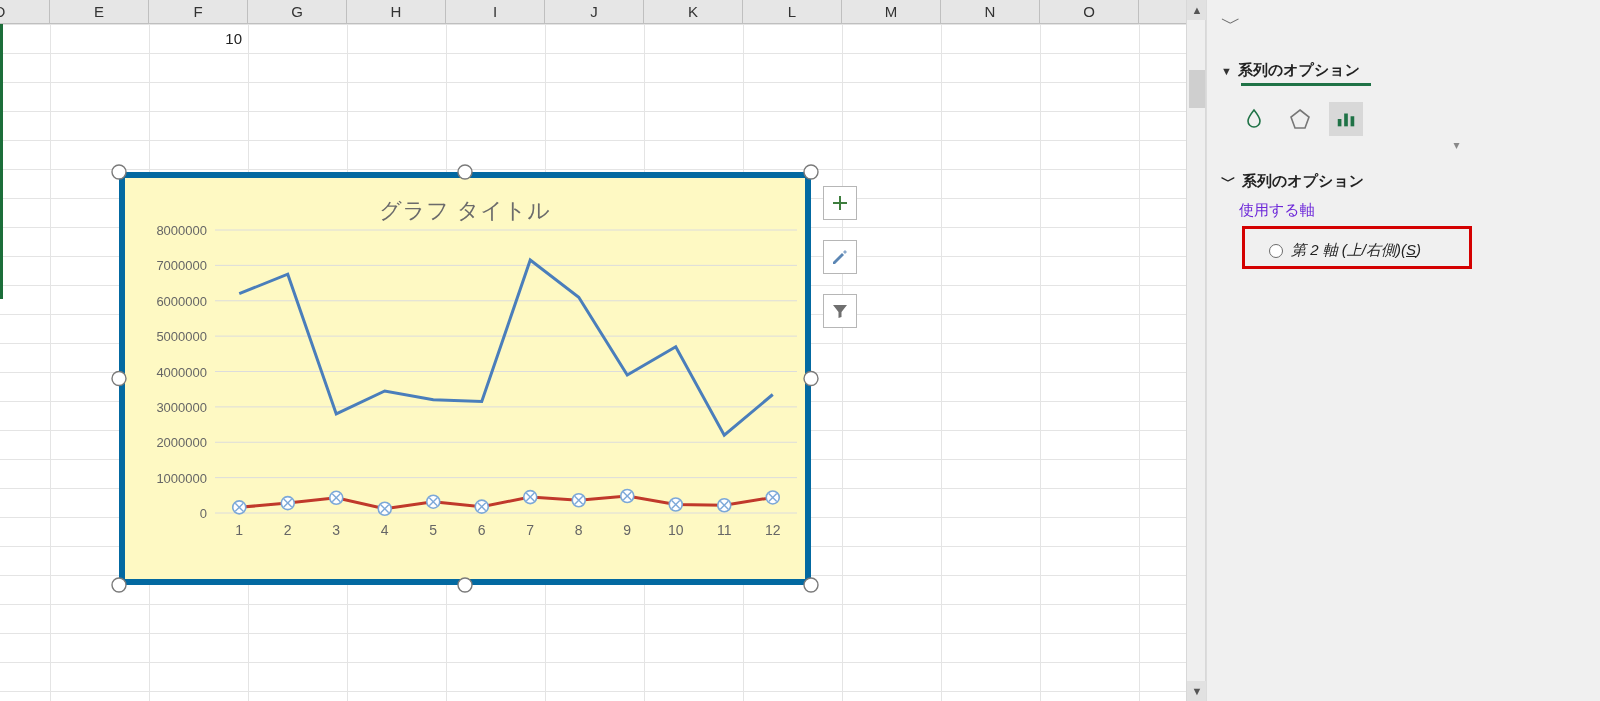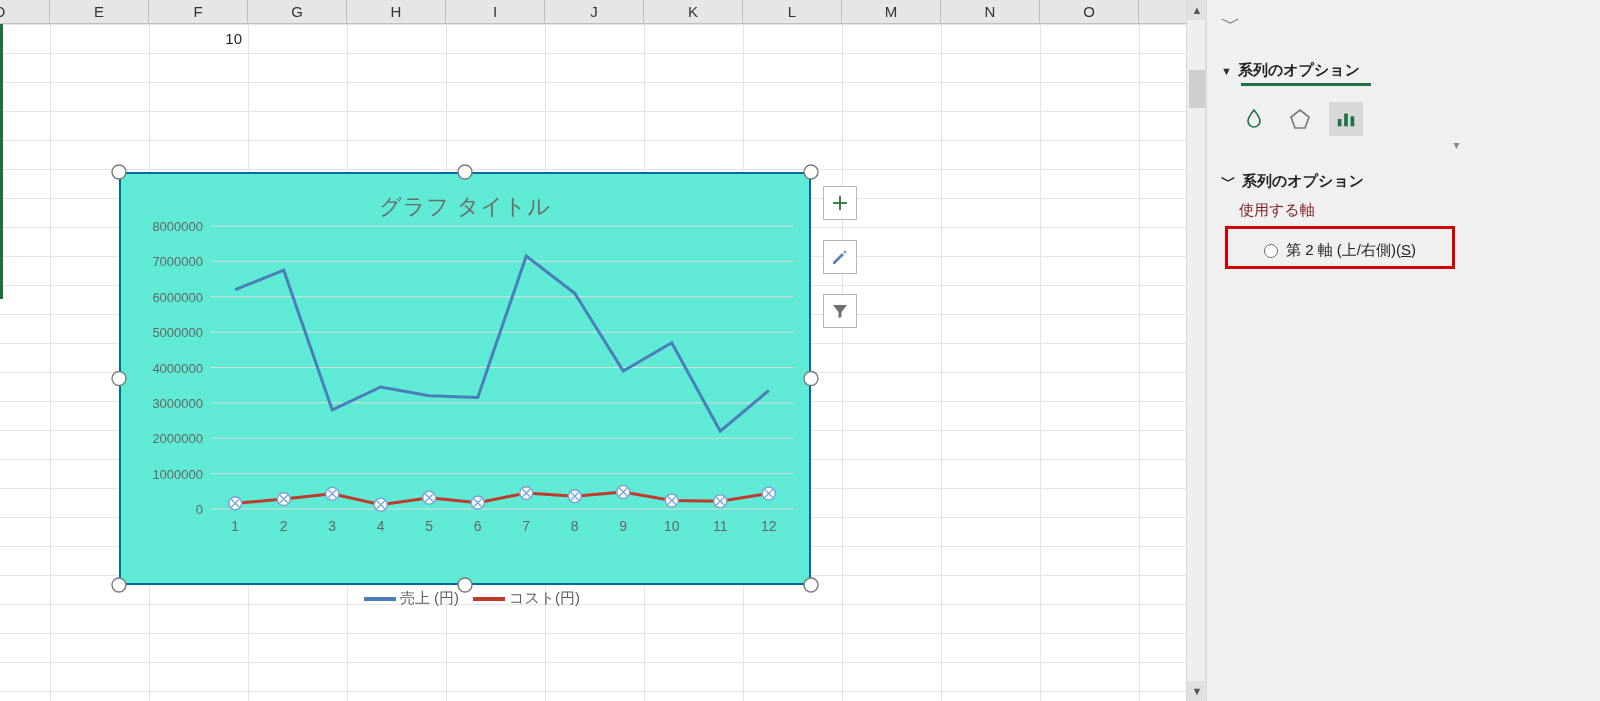--- a/index.html
+++ b/index.html
@@ -9,21 +9,21 @@
   
   .sheet { position:absolute; left:0; top:0; width:1186px; height:701px; background:#fff; }
   .colhdr { position:absolute; left:0; top:0; height:24px; width:1186px; background:#e6e6e6; border-bottom:1px solid #bfbfbf; }
   .colcell { position:absolute; top:0; height:24px; line-height:24px; text-align:center; font-size:15px; color:#333; border-right:1px solid #bfbfbf; }
   .gridlines .vline { position:absolute; top:24px; height:680px; border-right:1px solid #e4e4e4; }
   .gridlines .hline { position:absolute; left:0; width:1186px; border-bottom:1px solid #e4e4e4; }
   .cellF { position:absolute; font-size:15px; color:#222; text-align:right; }
   .selEdge { position:absolute; left:0; top:24px; width:3px; height:275px; background:#1c6e3a; }
 
   
-  .chartObj { position:absolute; border:2px solid #0369a1; background:#5eead4; }
+  .chartObj { position:absolute; border:6px solid #0369a1; background:#fef9c3; }
   .chartHandles circle { fill:#fff; stroke:#7a7a7a; stroke-width:1.4; }
   .chartTitle { text-align:center; font-size:22px; color:#6b6b6b; margin-top:18px; letter-spacing:1px; }
   .legend { text-align:center; font-size:15px; color:#5d5d5d; margin-top:6px; }
   .legend .swatch { display:inline-block; width:32px; height:4px; vertical-align:middle; margin:0 4px 0 14px; }
 
   
   .chartBtn { position:absolute; width:34px; height:34px; border:1px solid #b6b6b6; background:#fff; display:flex; align-items:center; justify-content:center; }
   .chartBtn svg { width:20px; height:20px; }
 
   
@@ -40,26 +40,26 @@
   .sectHdr .tri { font-size:11px; color:#333; }
   .sectHdr.active { position:relative; }
   .sectHdr.active::after { content:""; position:absolute; left:20px; bottom:-6px; width:130px; height:3px; background:#1f7246; }
 
   .iconRow { margin:22px 0 6px 16px; display:flex; gap:12px; align-items:center; }
   .iconBtn { width:34px; height:34px; display:flex; align-items:center; justify-content:center; }
   .iconBtn.sel { background:#d8d8d8; }
   .iconBtnCaret { text-align:center; font-size:12px; color:#888; margin-left:106px; margin-top:-4px;}
 
   .subHdr { margin-top:20px; font-size:15px; font-weight:bold; color:#222; display:flex; align-items:center; gap:6px;}
-  .axisLabel { margin:10px 0 6px 18px; font-size:15px; color:#7f1d1d; }
+  .axisLabel { margin:10px 0 6px 18px; font-size:15px; color:#6d28d9; }
   .radioRow { margin:8px 0 0 36px; font-size:15px; color:#222; display:flex; align-items:center; gap:8px; }
   .radio { width:14px; height:14px; border:1.5px solid #6b6b6b; border-radius:50%; display:inline-flex; align-items:center; justify-content:center; background:#fff;}
   .radio.on { border-color:#1f7246; }
   .radio.on::after { content:""; width:8px; height:8px; background:#1f7246; border-radius:50%; }
-  .highlightBox { border:3px solid #d40000; padding:4px 8px 6px 36px; margin:6px 0 0 4px; width:230px;}
+  .highlightBox { border:3px solid #d40000; padding:4px 8px 6px 24px; margin:6px 0 0 21px; width:230px;font-style:italic;}
   .underlineKey { text-decoration:underline; }
 </style>
 </head>
 <body>
 <div id="app">
 
 <div class="sheet">
   <div class="colhdr" id="colhdr">
         <div class="colcell" style="left: -49px; width: 99px;">D</div>
         <div class="colcell" style="left: 50px; width: 99px;">E</div>
@@ -205,21 +205,20 @@
           <circle cx="599.25" cy="279.21750000000003" r="6.5" fill="#fff" stroke="#7ca8d8" stroke-width="1.6"></circle>
           <line x1="595.25" y1="275.21750000000003" x2="603.25" y2="283.21750000000003" stroke="#7ca8d8" stroke-width="1.4"></line>
           <line x1="595.25" y1="283.21750000000003" x2="603.25" y2="275.21750000000003" stroke="#7ca8d8" stroke-width="1.4"></line>
         </g>
         <g>
           <circle cx="647.75" cy="271.435" r="6.5" fill="#fff" stroke="#7ca8d8" stroke-width="1.6"></circle>
           <line x1="643.75" y1="267.435" x2="651.75" y2="275.435" stroke="#7ca8d8" stroke-width="1.4"></line>
           <line x1="643.75" y1="275.435" x2="651.75" y2="267.435" stroke="#7ca8d8" stroke-width="1.4"></line>
         </g>
       </svg>
-  <div class="legend" id="legend"><span class="swatch" style="background:#4a7ebb"></span><span>売上 (円)</span><span class="swatch" style="background:#c0392b"></span><span>コスト(円)</span></div>
 </div>
 <svg id="handles" class="chartHandles" style="position: absolute; pointer-events: none; left: 0px; top: 0px;" width="1600" height="701">
       <circle cx="119" cy="172" r="7"></circle>
       <circle cx="465" cy="172" r="7"></circle>
       <circle cx="811" cy="172" r="7"></circle>
       <circle cx="119" cy="378.5" r="7"></circle>
       <circle cx="811" cy="378.5" r="7"></circle>
       <circle cx="119" cy="585" r="7"></circle>
       <circle cx="465" cy="585" r="7"></circle>
       <circle cx="811" cy="585" r="7"></circle>

